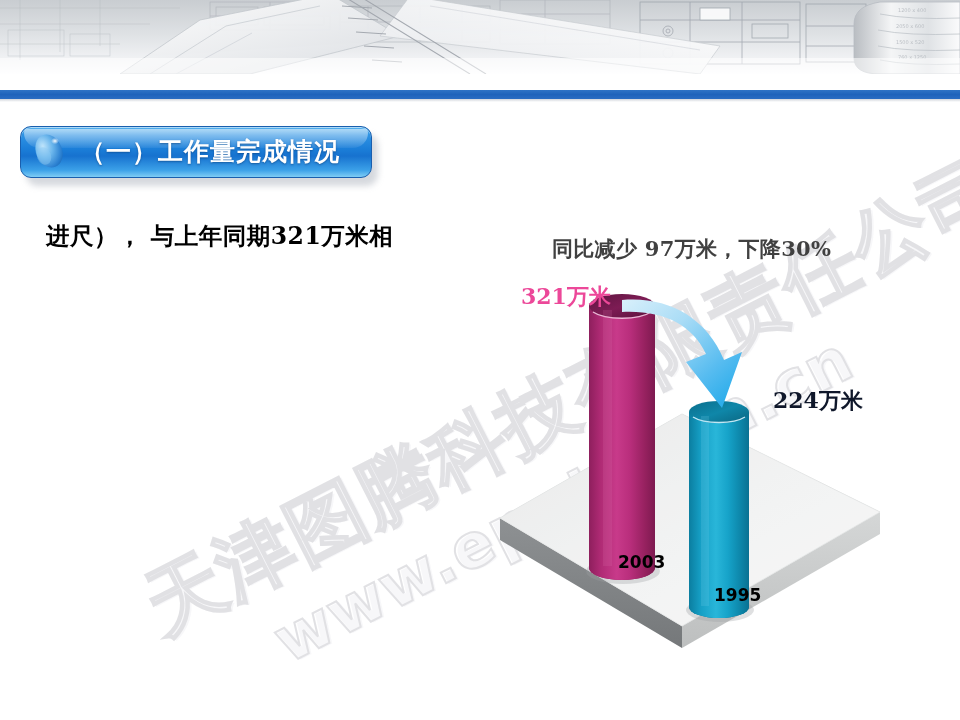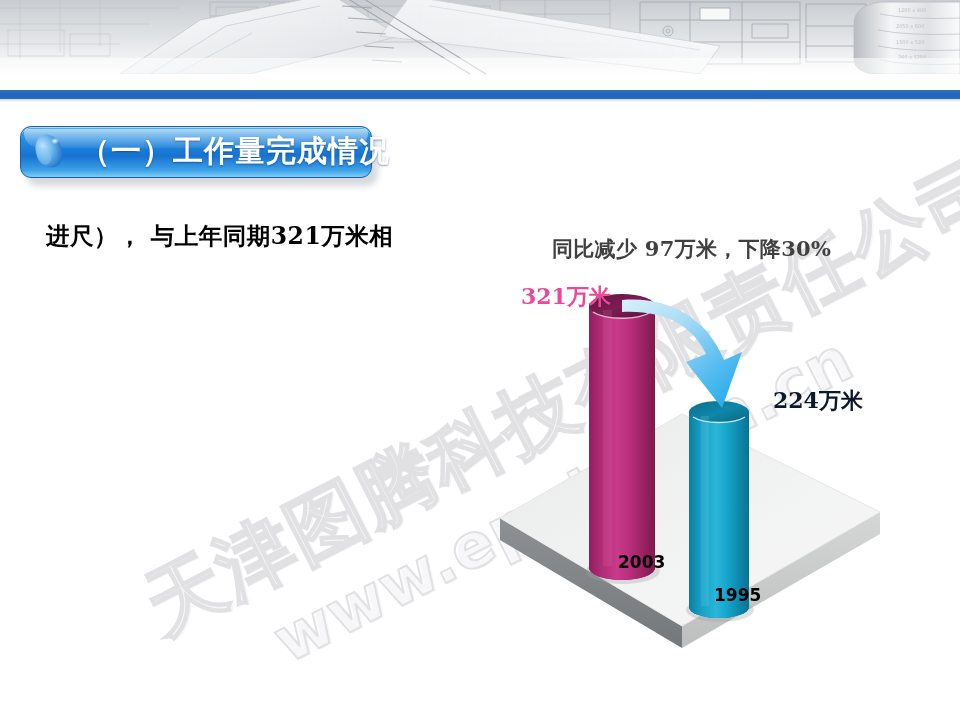--- a/index.html
+++ b/index.html
@@ -85,21 +85,21 @@
   .droplet {
     position: absolute;
     left: 9px; top: 4px;
     width: 42px; height: 42px;
   }
   .title-pill-text {
     position: absolute;
     left: 60px; top: 0;
     height: 42px;
     line-height: 50px;
-    font-size: 30px;
+    font-size: 25px;
     font-weight: bold;
     color: #ffffff;
     letter-spacing: 1px;
     text-shadow: 0 1px 2px rgba(0,40,90,0.45);
     white-space: nowrap;
   }
 
   
   .body-text {
     position: absolute;

